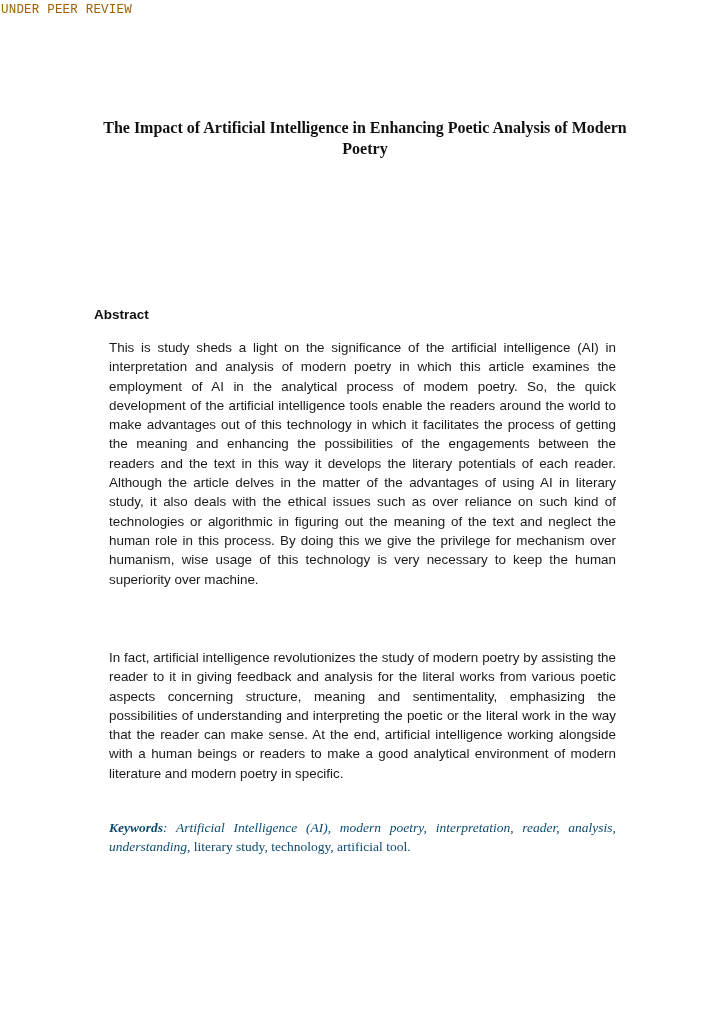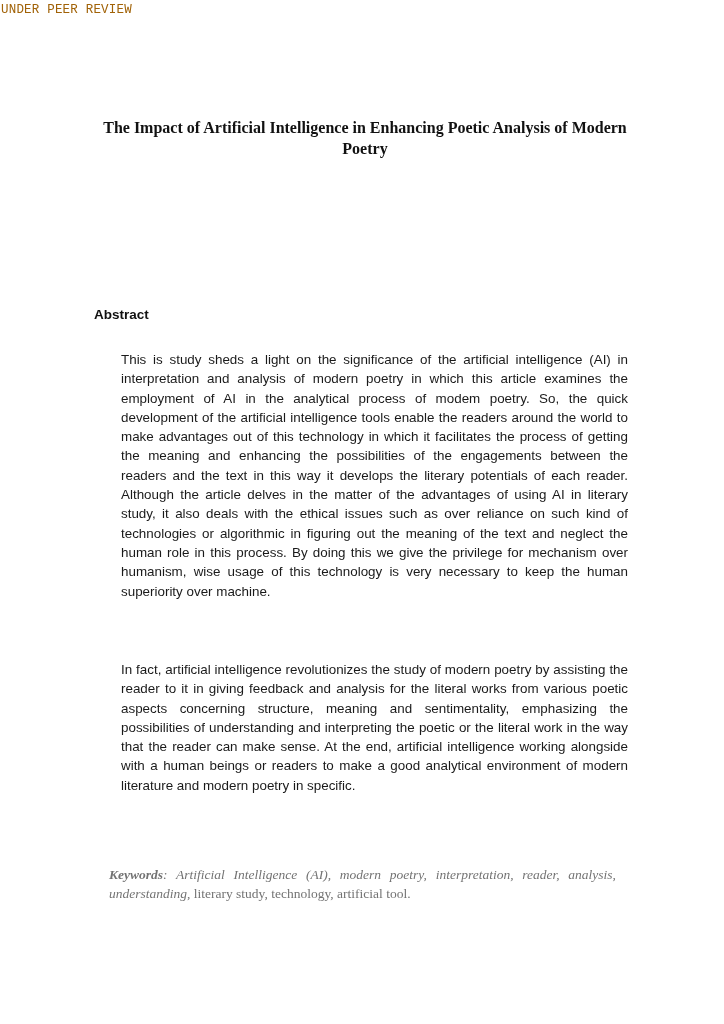--- a/index.html
+++ b/index.html
@@ -42,36 +42,35 @@
       line-height: 16px;
     }
     .para {
       position: absolute;
       left: 109px;
       width: 507px;
       font-family: "Liberation Sans", "DejaVu Sans", sans-serif;
       font-size: 13.4px;
       line-height: 19.3px;
       text-align: justify;
-      margin: 12px;
+      margin: 0;
       color: #1a1a1a;
     }
     .para-1 { top: 338px; }
     .para-2 { top: 648px; }
     .keywords {
       position: absolute;
       left: 109px;
       top: 818px;
       width: 507px;
       font-family: "Liberation Serif", "DejaVu Serif", serif;
       font-size: 13.5px;
       line-height: 19px;
       text-align: justify;
-      color: #737373;
-      margin-top: 47px;
+      color: #0c4a6e;
     }
     .kw-label { font-weight: bold; font-style: italic; }
     .kw-italic { font-style: italic; }
   </style>
 </head>
 <body>
 
 <div class="watermark">UNDER PEER REVIEW</div>
 
 <div class="title">The Impact of Artificial Intelligence in Enhancing Poetic Analysis of Modern Poetry</div>

